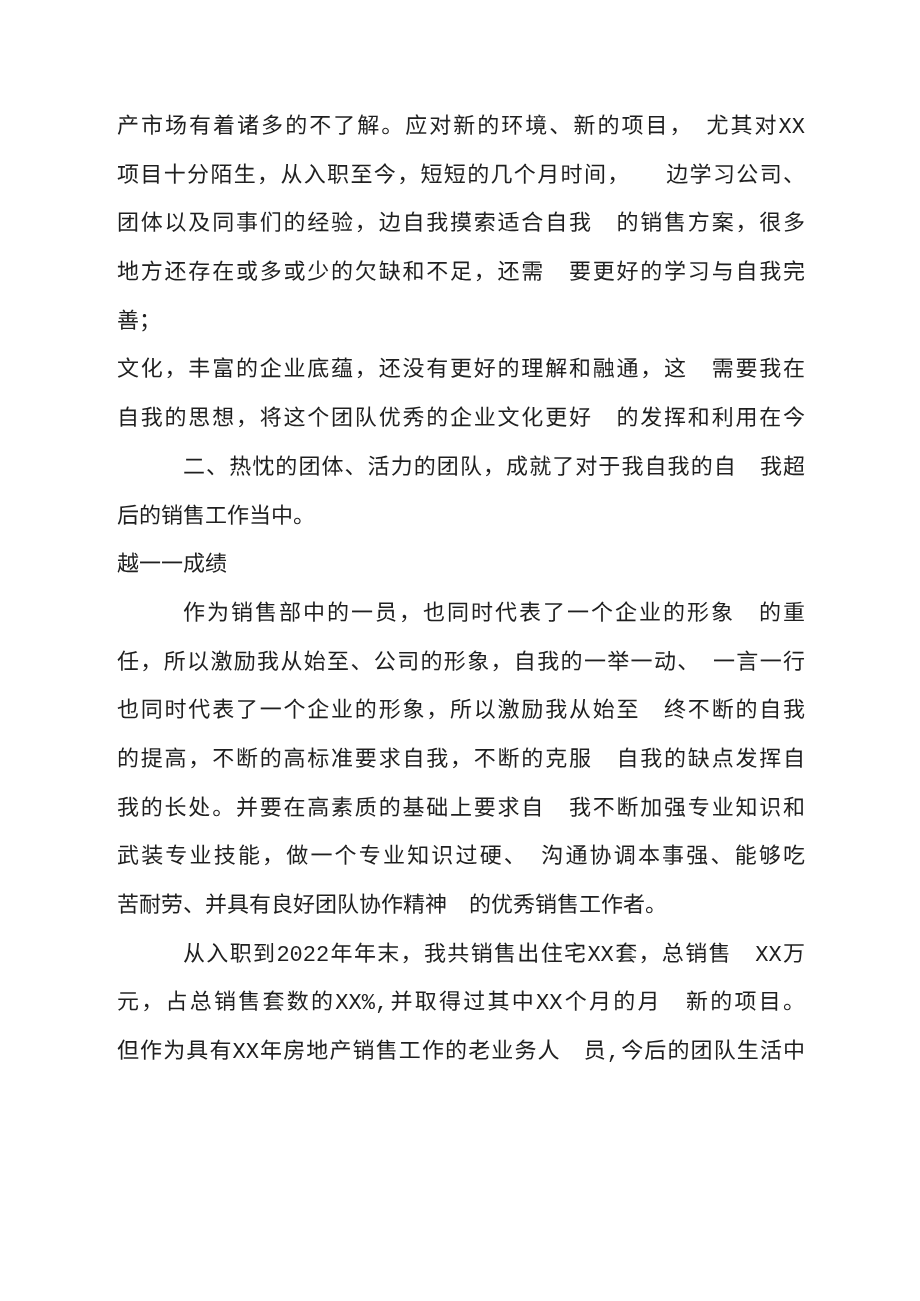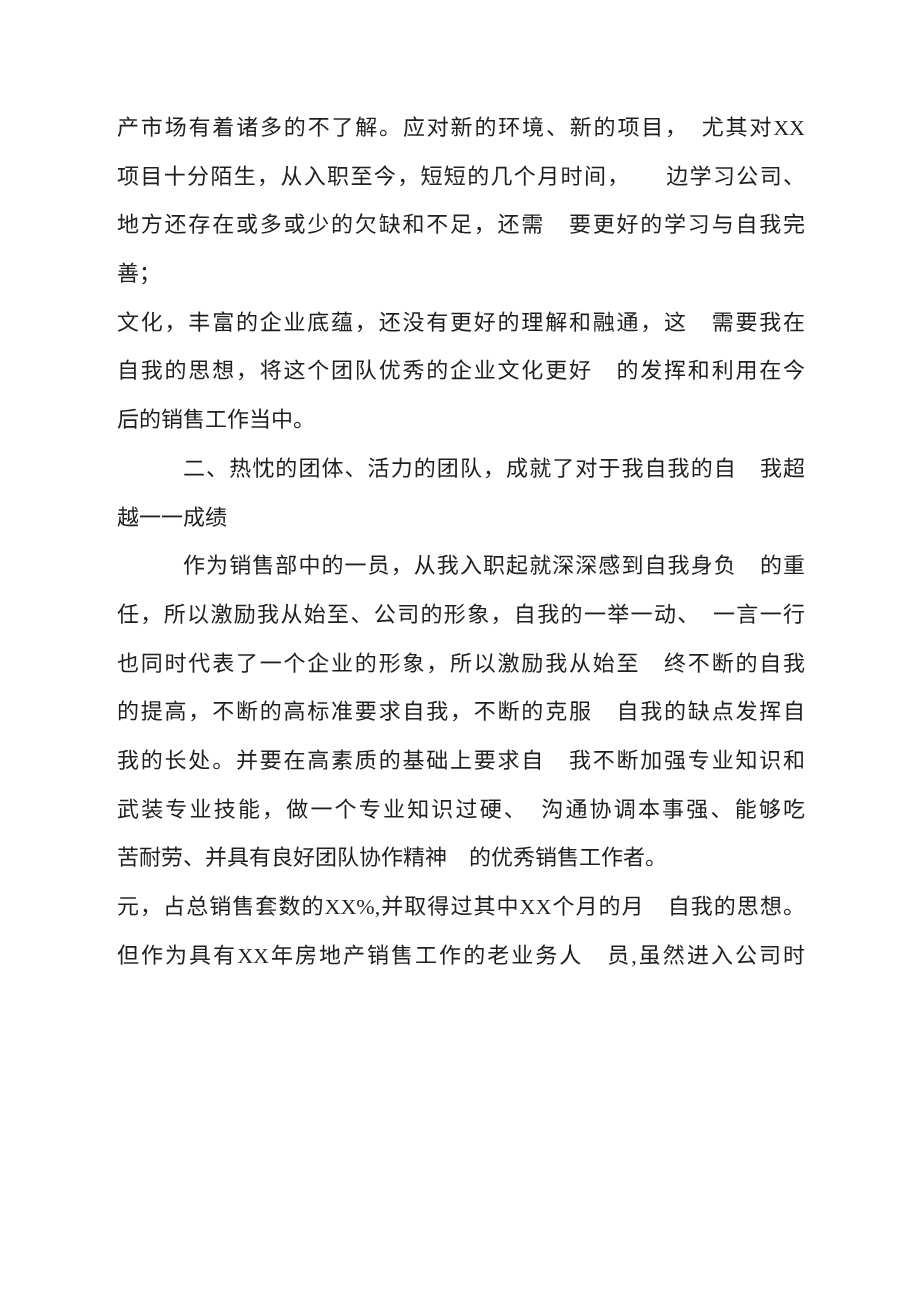--- a/index.html
+++ b/index.html
@@ -6,20 +6,21 @@
   body {
     width: 920px; height: 1301px;
     background: #ffffff;
     font-family: "Liberation Serif", "DejaVu Serif", serif;
   }
   .page {
     position: relative;
     width: 920px; height: 1301px;
     background: #ffffff;
     overflow: hidden;
+    font-family: Liberation Mono, monospace;
   }
   .text-block {
     position: absolute;
     left: 117px; top: 104px;
     width: 688px;
     color: #1f1f1f;
   }
   .line {
     height: 48.7px;
     line-height: 48.7px;
@@ -36,30 +37,32 @@
     text-indent: 66px;
   }
 </style>
 </head>
 <body>
 
 <div class="page" style="background: rgb(255, 255, 255);">
   <div class="text-block" id="text-block" style="color: rgb(31, 31, 31);">
       <div class="line">产市场有着诸多的不了解。应对新的环境、新的项目，　尤其对XX</div>
       <div class="line">项目十分陌生，从入职至今，短短的几个月时间，　　边学习公司、</div>
+      <div class="line">团体以及同事们的经验，边自我摸索适合自我　的销售方案，很多</div>
       <div class="line">地方还存在或多或少的欠缺和不足，还需　要更好的学习与自我完</div>
       <div class="line eop">善；</div>
       <div class="line">文化，丰富的企业底蕴，还没有更好的理解和融通，这　需要我在</div>
       <div class="line">自我的思想，将这个团队优秀的企业文化更好　的发挥和利用在今</div>
+      <div class="line indent">二、热忱的团体、活力的团队，成就了对于我自我的自　我超</div>
       <div class="line eop">后的销售工作当中。</div>
-      <div class="line indent">二、热忱的团体、活力的团队，成就了对于我自我的自　我超</div>
       <div class="line eop">越一一成绩</div>
-      <div class="line indent">作为销售部中的一员，从我入职起就深深感到自我身负　的重</div>
+      <div class="line indent">作为销售部中的一员，也同时代表了一个企业的形象　的重</div>
       <div class="line">任，所以激励我从始至、公司的形象，自我的一举一动、　一言一行</div>
       <div class="line">也同时代表了一个企业的形象，所以激励我从始至　终不断的自我</div>
       <div class="line">的提高，不断的高标准要求自我，不断的克服　自我的缺点发挥自</div>
       <div class="line">我的长处。并要在高素质的基础上要求自　我不断加强专业知识和</div>
       <div class="line">武装专业技能，做一个专业知识过硬、　沟通协调本事强、能够吃</div>
       <div class="line eop">苦耐劳、并具有良好团队协作精神　的优秀销售工作者。</div>
-      <div class="line">元，占总销售套数的XX%,并取得过其中XX个月的月　自我的思想。</div>
-      <div class="line">但作为具有XX年房地产销售工作的老业务人　员,虽然进入公司时</div>
+      <div class="line indent">从入职到2022年年末，我共销售出住宅XX套，总销售　XX万</div>
+      <div class="line">元，占总销售套数的XX%,并取得过其中XX个月的月　新的项目。</div>
+      <div class="line">但作为具有XX年房地产销售工作的老业务人　员,今后的团队生活中</div>
     </div>
 </div>
 
 </body></html>

